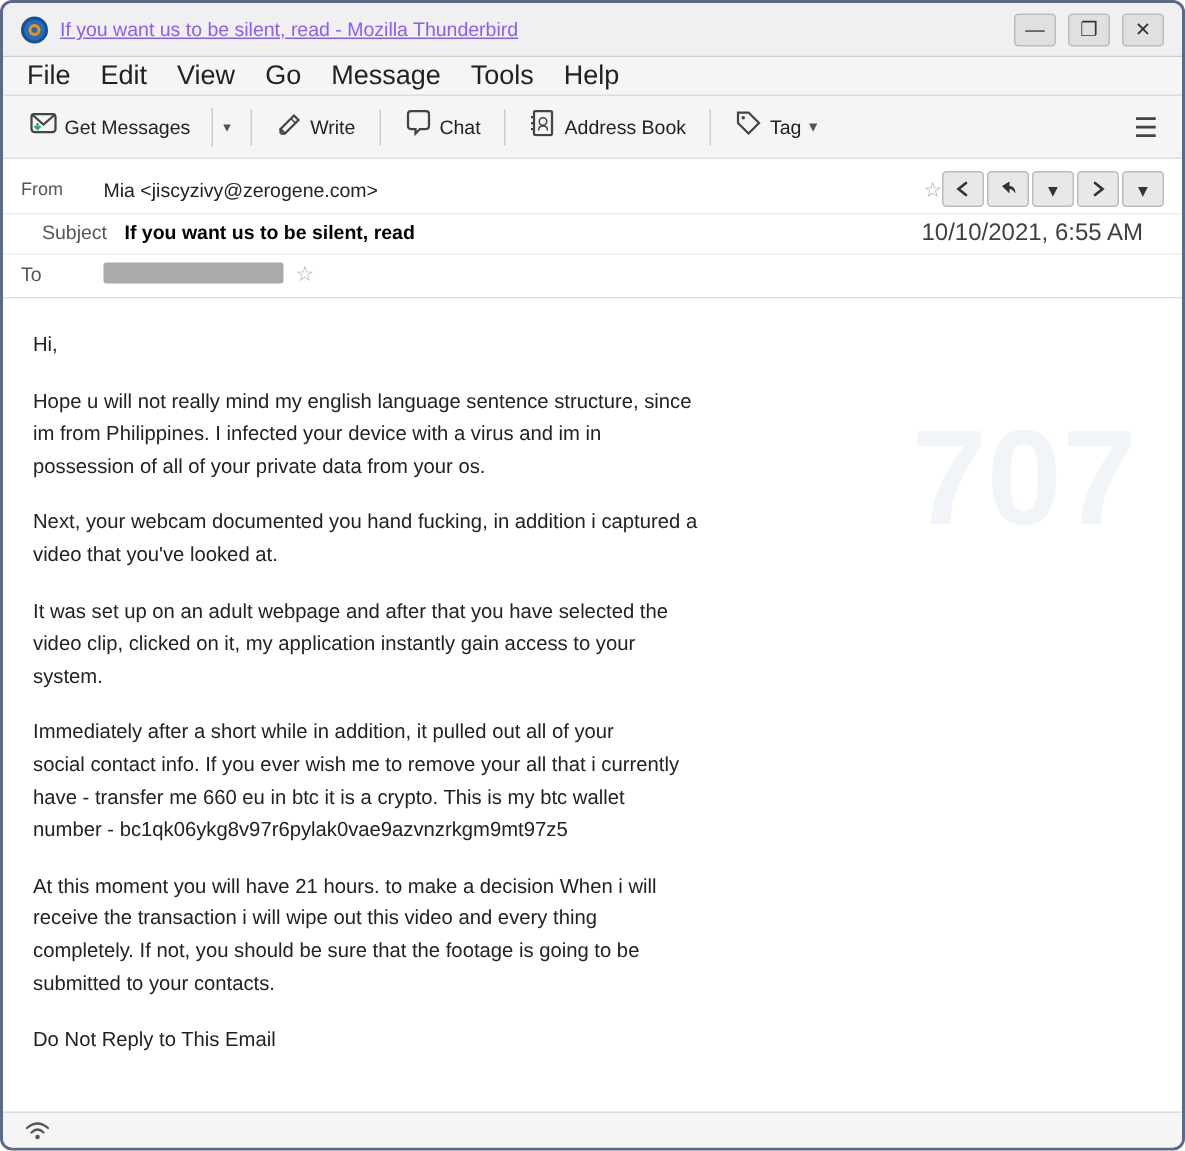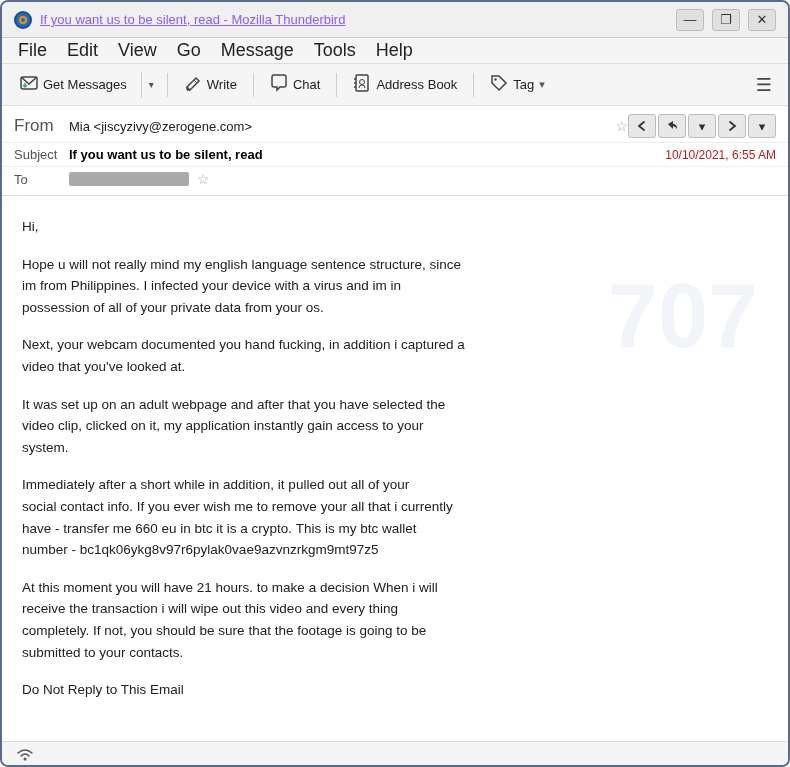--- a/index.html
+++ b/index.html
@@ -138,21 +138,21 @@
       padding: 4px 0;
     }
     .email-header-row {
       display: flex;
       align-items: center;
       padding: 4px 12px;
       min-height: 28px;
     }
     .email-header-label {
       color: #555;
-      font-size: 17px;
+      font-size: 12px;
       min-width: 55px;
     }
     .email-header-value {
       flex: 1;
       font-size: 13px;
       color: #222;
     }
     .email-nav-btns {
       display: flex;
       align-items: center;
@@ -165,44 +165,44 @@
       border: 1px solid #bbb;
       border-radius: 3px;
       display: flex;
       align-items: center;
       justify-content: center;
       cursor: pointer;
       font-size: 13px;
       color: #333;
     }
     .date-text {
-      font-size: 12px;
-      color: #b91c1c;
+      font-size: 16px;
+      color: #404040;
       margin-left: 16px;
     }
     .star-icon {
       margin-left: 8px;
       color: #aaa;
       cursor: pointer;
       font-size: 14px;
     }
     .blurred {
       color: #aaa;
       background: #aaa;
       border-radius: 2px;
       min-width: 120px;
       height: 14px;
       display: inline-block;
     }
 
     
     .subject-row {
       display: flex;
-      align-items: center;
-      padding: 4px 12px;
+      align-items: flex-start;
+      padding: 4px 26px;
       border-top: 1px solid #eee;
     }
     .subject-label {
       color: #555;
       font-size: 13px;
       min-width: 55px;
     }
     .subject-value {
       font-weight: bold;
       font-size: 13px;

